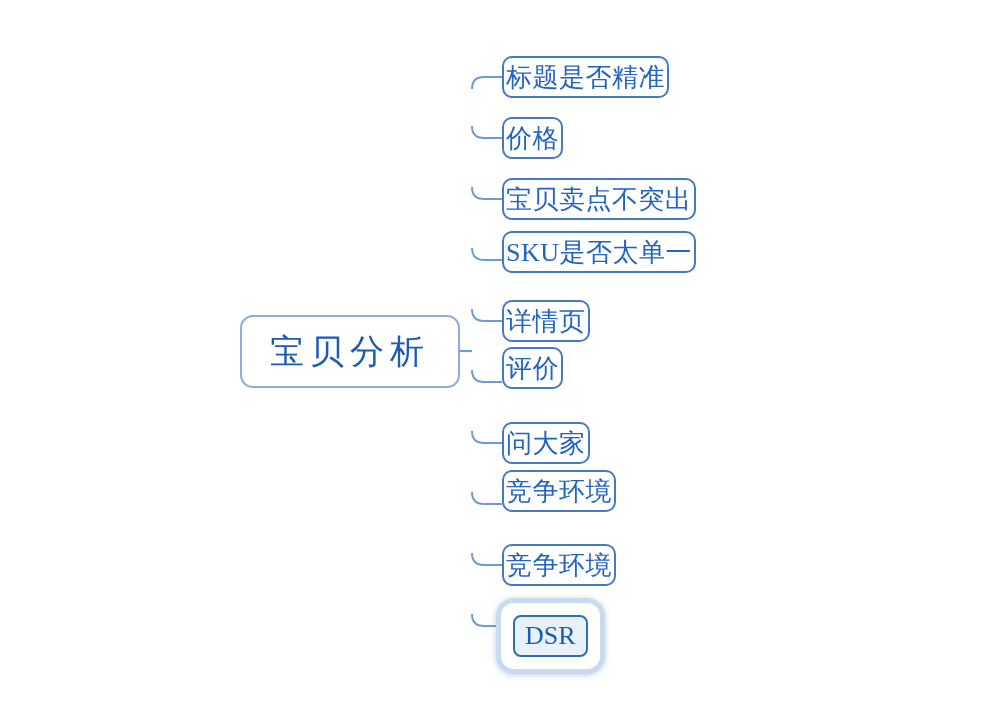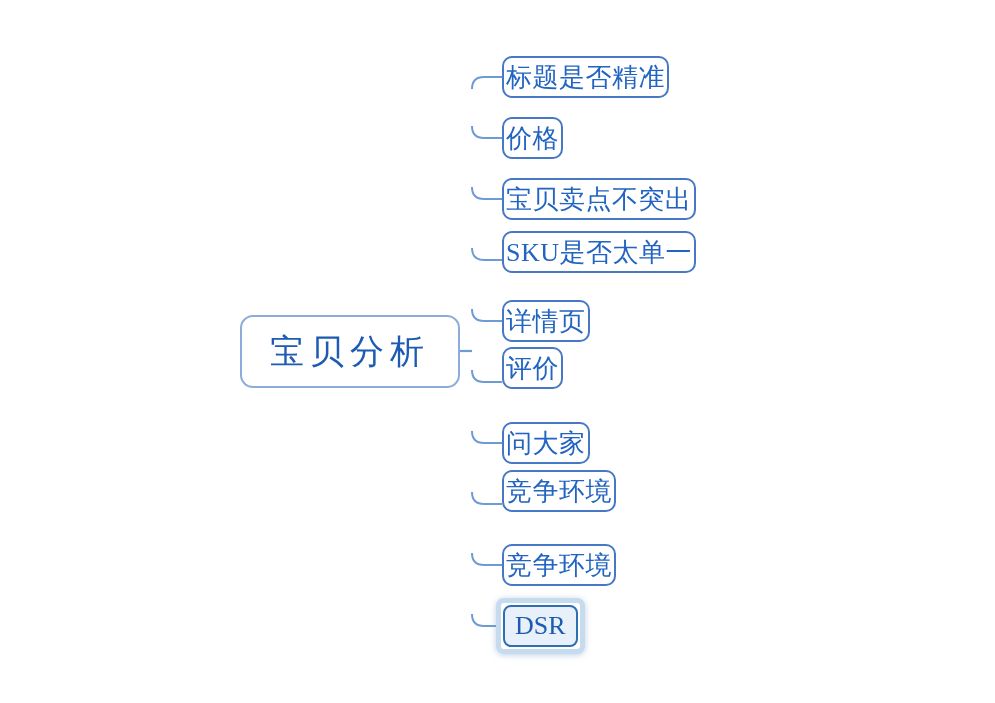--- a/index.html
+++ b/index.html
@@ -17,21 +17,21 @@
     border:2px solid #8CACDC;border-radius:13px;
     color:#1D5BB2;font-size:34px;letter-spacing:6px;
   }
   .child{
     left:502px;height:42px;padding:0 2px;
     border:2px solid #4678C6;border-radius:10px;
     color:#2264C1;font-size:26px;letter-spacing:0.5px;
   }
   .sel-wrap{
     position:absolute;box-sizing:border-box;
-    border:5px solid #C7DBEE;border-radius:8px;padding:2px;background:#ffffff;
+    border:5px solid #C7DBEE;border-radius:18px;padding:12px;background:#ffffff;
     box-shadow:0 1px 6px rgba(110,150,195,0.45);
   }
   .sel-inner{
     position:static;display:flex;align-items:center;box-sizing:border-box;
     height:42px;padding:0 10px;
     border:2px solid #2E6FB4;border-radius:8px;background:#E8F1F9;
     color:#1D5BB2;font-size:26px;
   }
 </style>
 </head>

